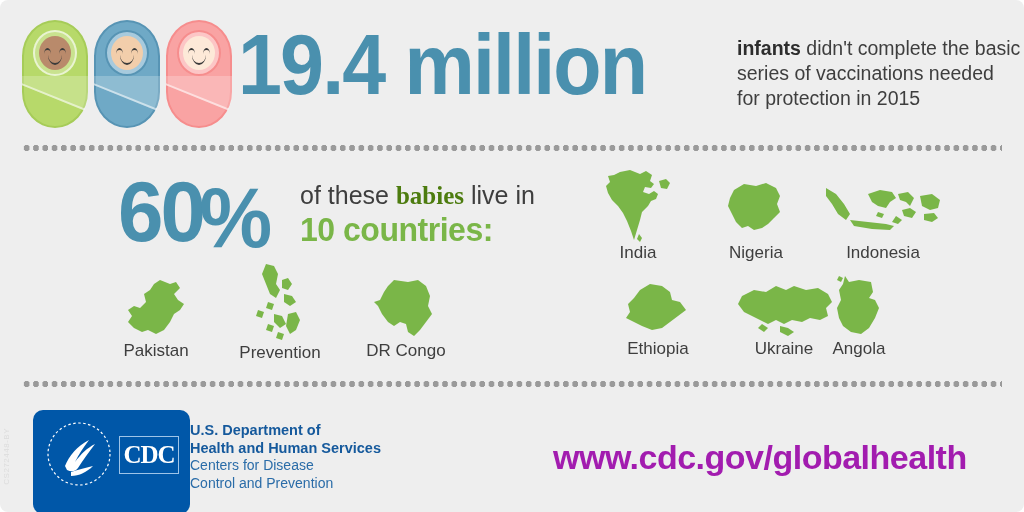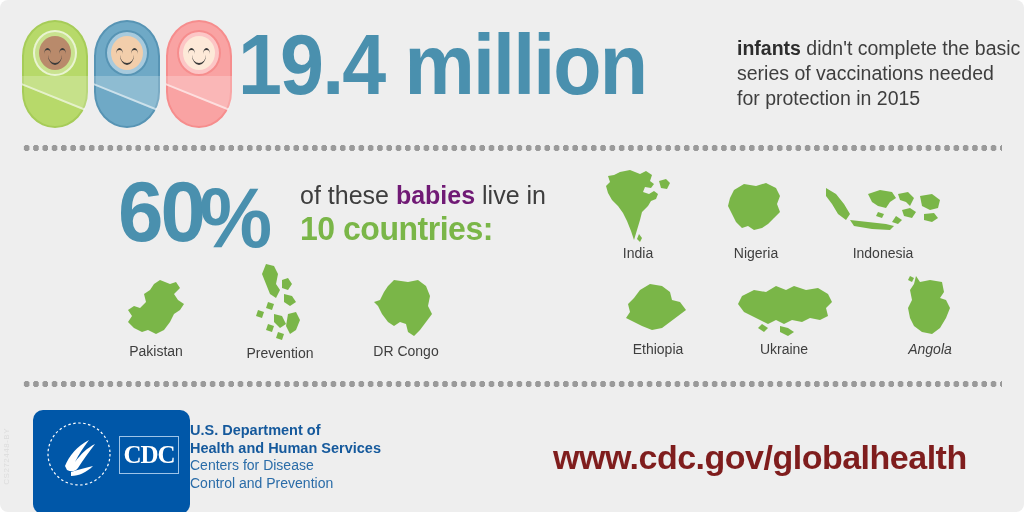--- a/index.html
+++ b/index.html
@@ -170,21 +170,21 @@
     position: absolute;
     left: 300px;
     top: 180px;
     white-space: nowrap;
   }
   .pct-line1 {
     font-size: 25px;
     line-height: 30px;
     color: #3e3e3e;
   }
-  .pct-line1 b { font-weight: bold; color: #701a75; }
+  .pct-line1 b { font-weight: bold; color: #4d7c0f; font-family: Liberation Serif, serif; }
   .pct-line2 {
     font-size: 33px;
     line-height: 38px;
     font-weight: bold;
     color: #7ab648;
     letter-spacing: -0.5px;
     transform: scaleX(0.97);
     transform-origin: left top;
   }
 
@@ -192,21 +192,21 @@
   .country {
     position: absolute;
     text-align: center;
   }
   .country .map {
     display: block;
     margin: 0 auto;
   }
   .country .map svg { display: block; }
   .country .label {
-    font-size: 14px;
+    font-size: 17px;
     color: #3e3e3e;
     line-height: 18px;
     margin-top: 0;
     white-space: nowrap;
     text-align: center;
   }
 
   
   .cdc-logo {
     position: absolute;
@@ -259,21 +259,21 @@
     font-size: 14px;
     color: #2a6ca8;
   }
 
   .url {
     position: absolute;
     left: 553px;
     top: 438px;
     font-size: 34px;
     font-weight: bold;
-    color: #7f1d1d;
+    color: #a21caf;
     letter-spacing: -0.5px;
     white-space: nowrap;
   }
 
   .watermark {
     position: absolute;
     left: 2px;
     top: 428px;
     font-size: 8px;
     color: #dcdcdc;
@@ -428,21 +428,21 @@
         <g fill="#7ab648">
           <path d="M14 14 L26 8 L38 10 L48 4 L58 8 L66 4 L78 8 L90 6 L100 12 L104 20 L98 26 L100 34 L92 38 L82 36 L74 40 L64 38 L56 42 L48 38 L40 42 L32 38 L24 34 L16 30 L10 22 Z"></path>
           <path d="M52 44 L60 46 L66 50 L60 54 L52 50 Z"></path>
           <path d="M34 42 L40 46 L36 50 L30 46 Z"></path>
         </g>
       </svg>
     </span>
     <span class="label">Ukraine</span>
   </div>
 
-  <div class="country" style="left:888px; top:274px; width:84px;font-style:italic;">
+  <div class="country" style="left:817px; top:274px; width:84px;">
     <span class="map">
       <svg width="84" height="66" viewBox="0 0 84 66" aria-hidden="true">
         <g fill="#7ab648">
           <path d="M28 2 L32 8 L42 6 L54 8 L56 18 L52 24 L58 26 L62 34 L58 44 L52 54 L44 60 L34 58 L26 52 L22 44 L20 34 L24 26 L22 16 L26 10 Z"></path>
           <path d="M22 2 L26 4 L24 8 L20 6 Z"></path>
         </g>
       </svg>
     </span>
     <span class="label">Angola</span>
   </div>

